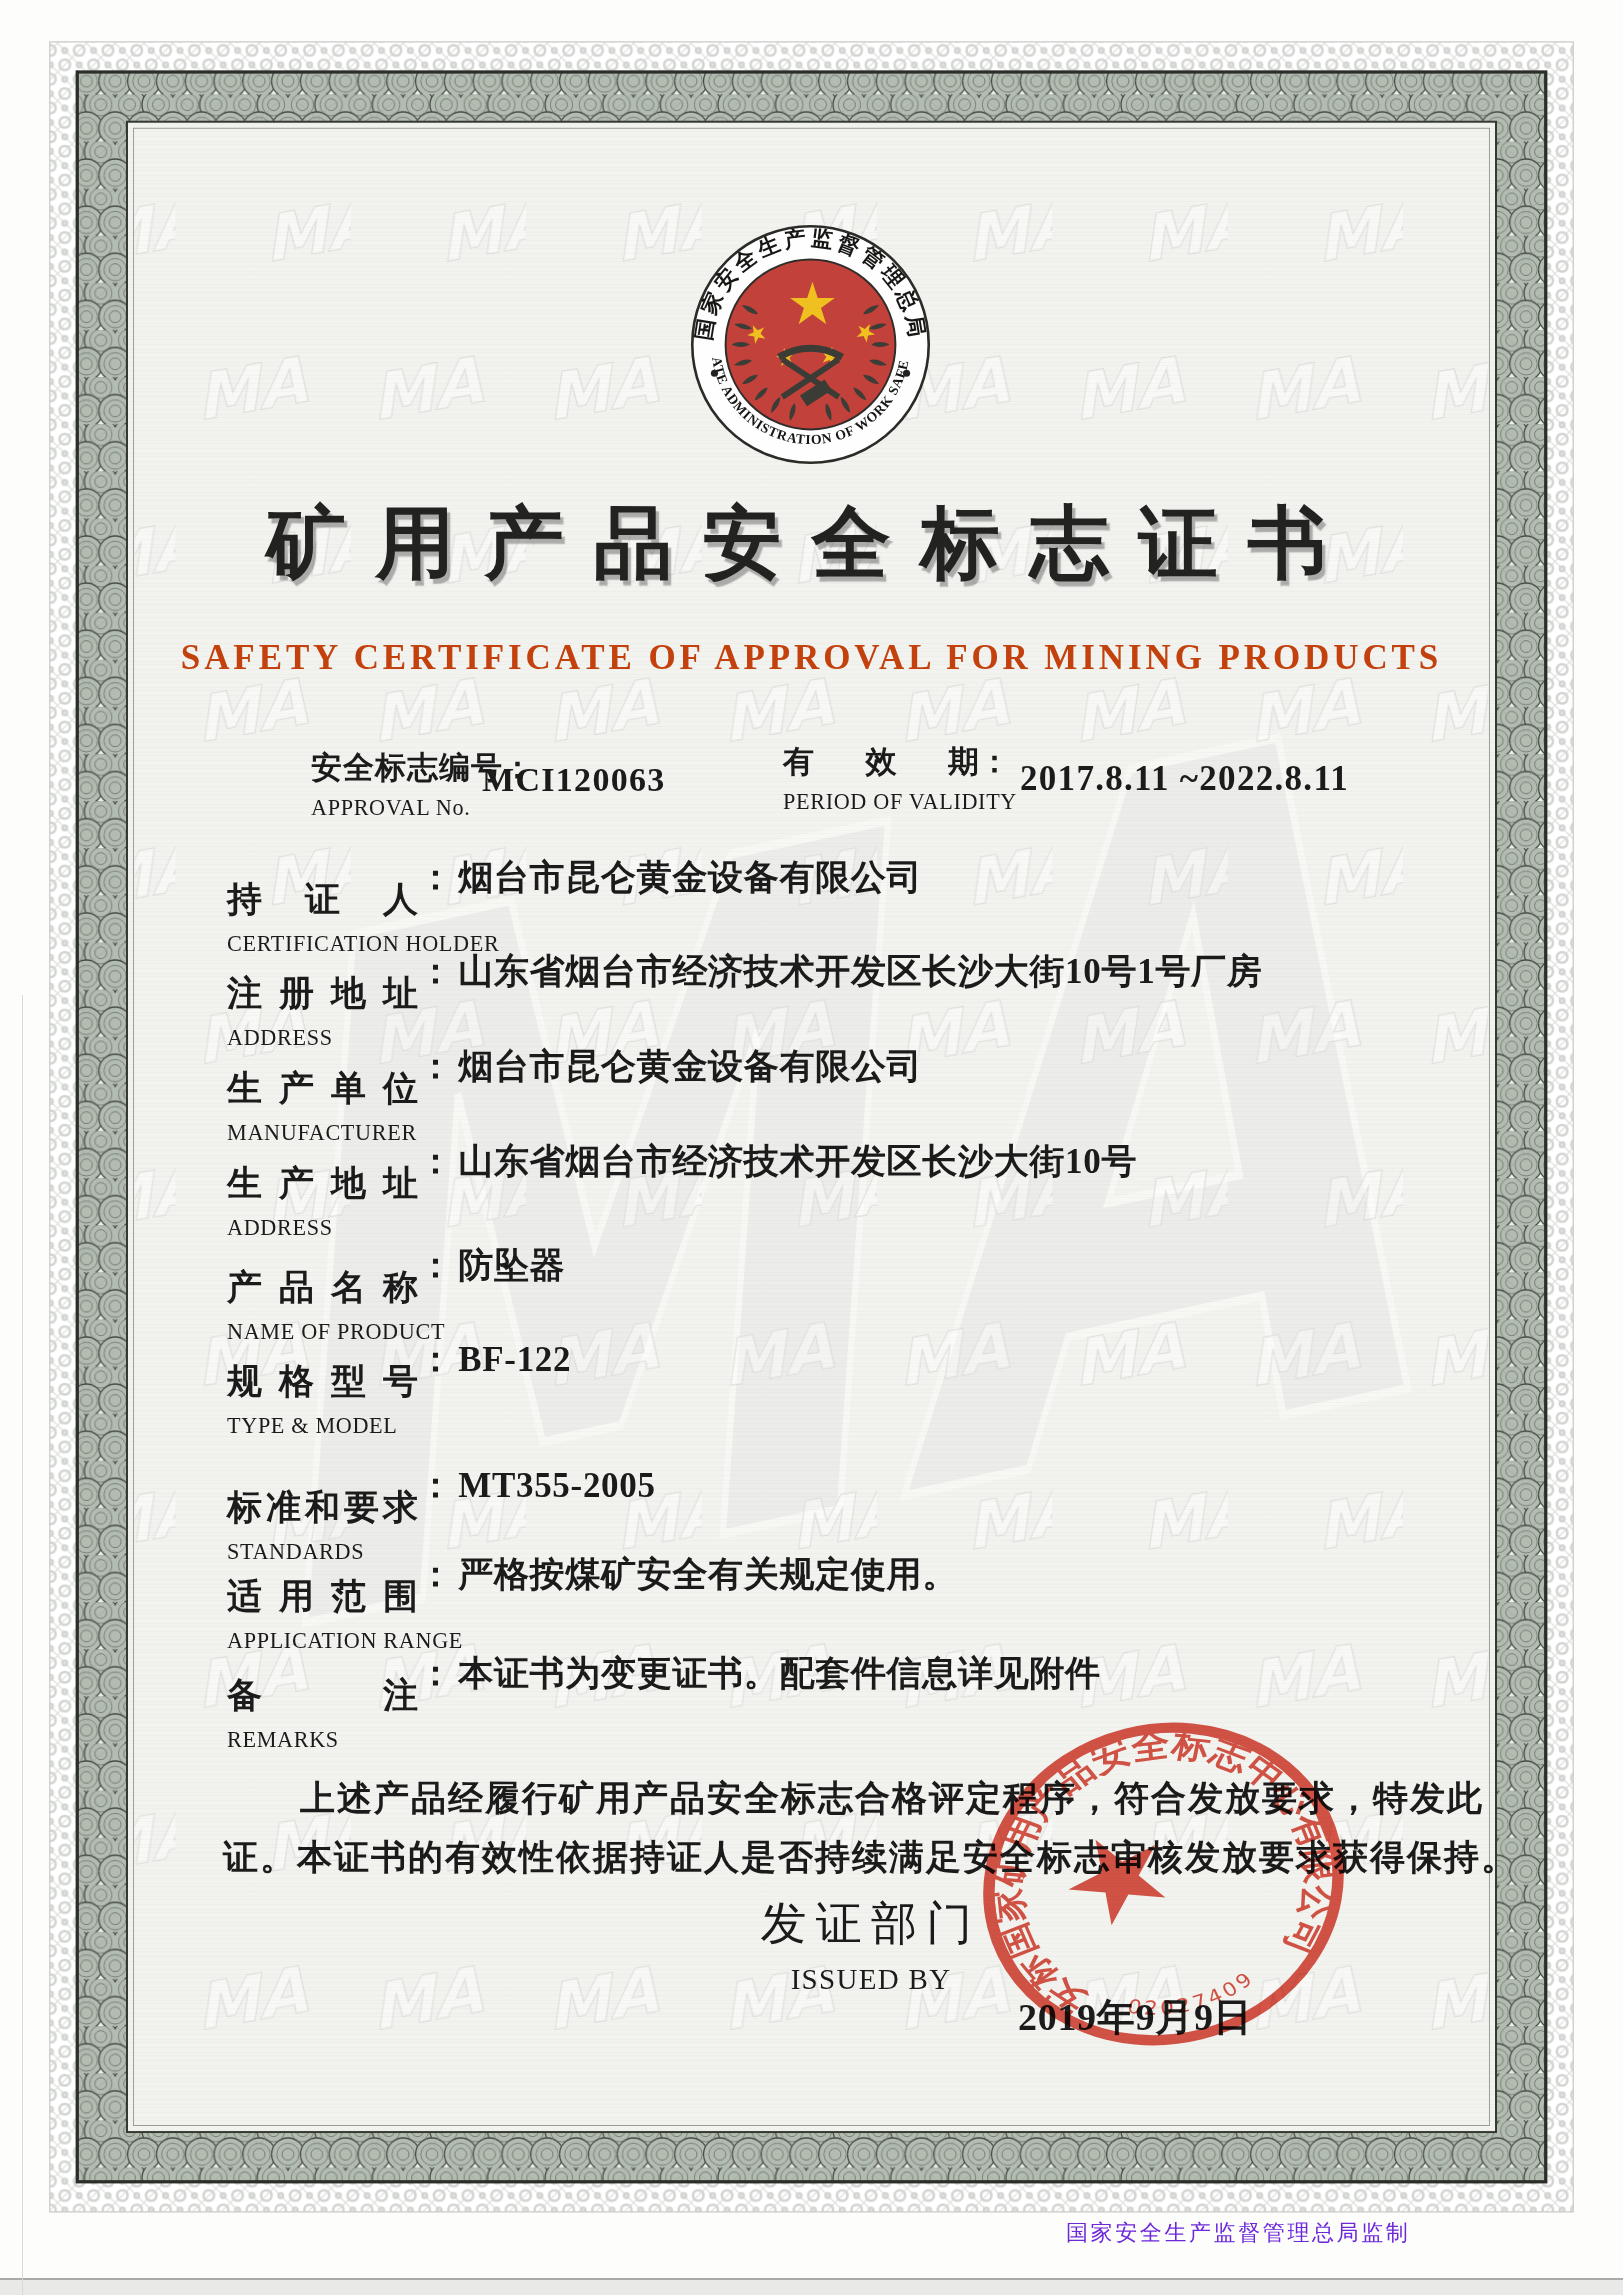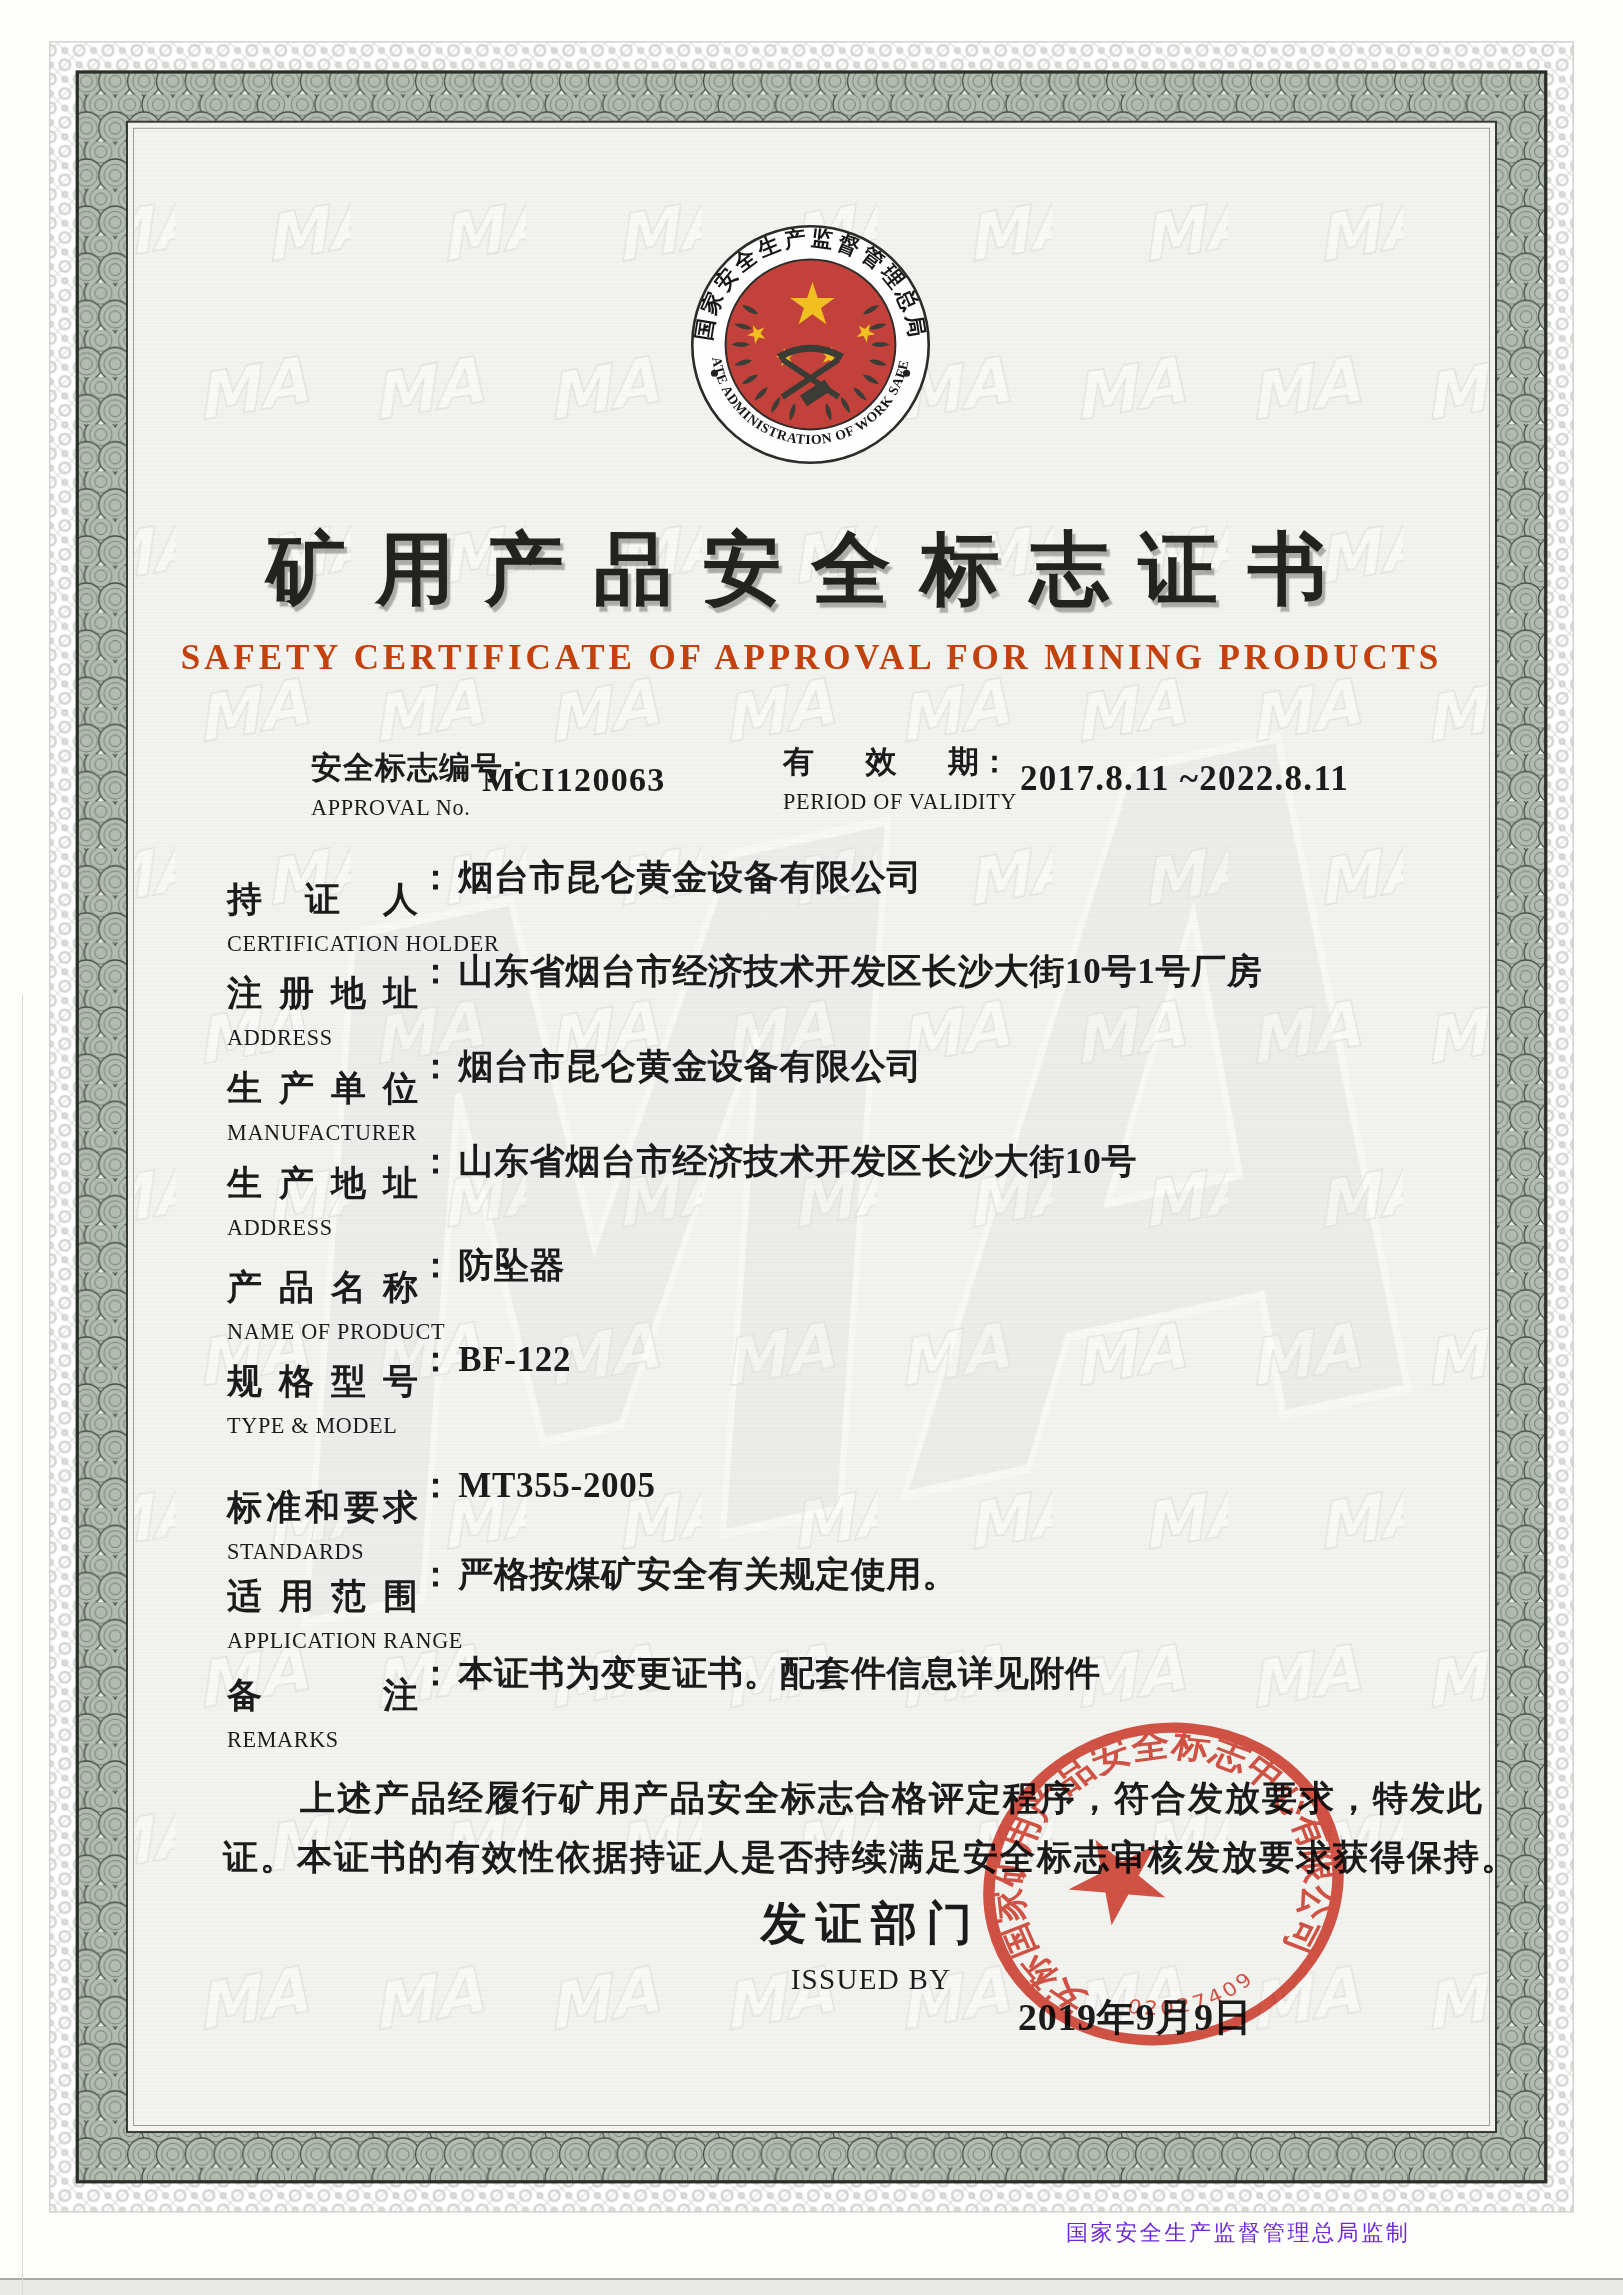--- a/index.html
+++ b/index.html
@@ -6,21 +6,21 @@
   .page{position:relative;width:1623px;height:2295px;background:#fdfdfc;overflow:hidden;
         font-family:"Liberation Serif","DejaVu Serif",serif;color:#1b1b1b;}
   svg{display:block;}
   .bg-svg{position:absolute;left:0;top:0;z-index:0;}
   .texture{position:absolute;left:128px;top:123px;width:1367px;height:2008px;z-index:1;
            background:repeating-linear-gradient(0deg, rgba(80,85,78,0.028) 0 0.7px, rgba(0,0,0,0) 0.7px 2.6px);
            pointer-events:none;}
   
   .emblem-svg{position:absolute;left:689px;top:223px;z-index:10;}
   
-  .title-cn{position:absolute;left:131px;top:517px;width:1361px;text-align:center;
+  .title-cn{position:absolute;left:131px;top:491px;width:1361px;text-align:center;
             font-size:79px;font-weight:bold;letter-spacing:30px;color:#222220;
             text-shadow:3.3px 4.6px 1.3px rgba(75,75,75,0.42);z-index:10;white-space:nowrap;}
   .title-en{position:absolute;left:131px;top:638px;width:1361px;text-align:center;
             font-size:35px;font-weight:bold;letter-spacing:3.9px;color:#c2410c;z-index:10;white-space:nowrap;}
   
   .app-row{position:absolute;top:741px;left:0;width:1623px;z-index:10;}
   .app-left{position:absolute;left:275px;top:6px;margin-left:36px;}
   .app-right{position:absolute;left:783px;top:0;}
   .lbl6{display:inline-block;width:191px;font-size:31px;font-weight:bold;text-align:justify;text-align-last:justify;vertical-align:top;}
   .lbl3{display:inline-block;width:196px;font-size:31px;font-weight:bold;text-align:justify;text-align-last:justify;vertical-align:top;}
@@ -36,21 +36,21 @@
   .row .sub-en{margin-top:6.5px;}
   .r0{top:854px;} .r1{top:948px;} .r2{top:1043px;} .r3{top:1138px;}
   .r4{top:1242px;} .r5{top:1336px;} .r6{top:1462px;} .r7{top:1551px;} .r8{top:1650px;}
   
   .body-l1{position:absolute;left:227px;top:1775px;width:1198px;font-size:35px;font-weight:bold;
            letter-spacing:2px;text-indent:73px;z-index:10;white-space:nowrap;}
   .body-l2{position:absolute;left:223px;top:1834px;width:1204px;font-size:35px;font-weight:bold;
            letter-spacing:2px;z-index:10;white-space:nowrap;text-align:right;}
   
   .issued{position:absolute;left:753px;top:1893px;width:236px;text-align:center;z-index:10;}
-  .issued-lbl{font-size:46px;font-weight:bold;letter-spacing:9.2px;white-space:nowrap;}
+  .issued-lbl{font-size:46px;font-weight:normal;letter-spacing:9.2px;white-space:nowrap;}
   .issued-sub{font-size:29px;margin-top:7.9px;letter-spacing:1.3px;}
   .issue-date{position:absolute;left:1018px;top:1992px;font-size:38px;font-weight:bold;letter-spacing:0.7px;z-index:10;white-space:nowrap;}
   
   .stamp-svg{position:absolute;left:954px;top:1694px;z-index:20;mix-blend-mode:multiply;opacity:0.93;}
   
   .imprint{position:absolute;left:1066px;top:2218px;font-size:22px;letter-spacing:2.6px;color:#6d28d9;z-index:30;white-space:nowrap;}
   .scan-line{position:absolute;left:0;top:2278px;width:1623px;height:2px;background:#a9a9a7;z-index:30;}
   .scan-strip{position:absolute;left:0;top:2280px;width:1623px;height:15.7px;background:#e9e9e7;z-index:30;}
   .scan-left{position:absolute;left:21.6px;top:995px;width:1.3px;height:1301px;background:#d9d9d7;z-index:30;}
 </style>

